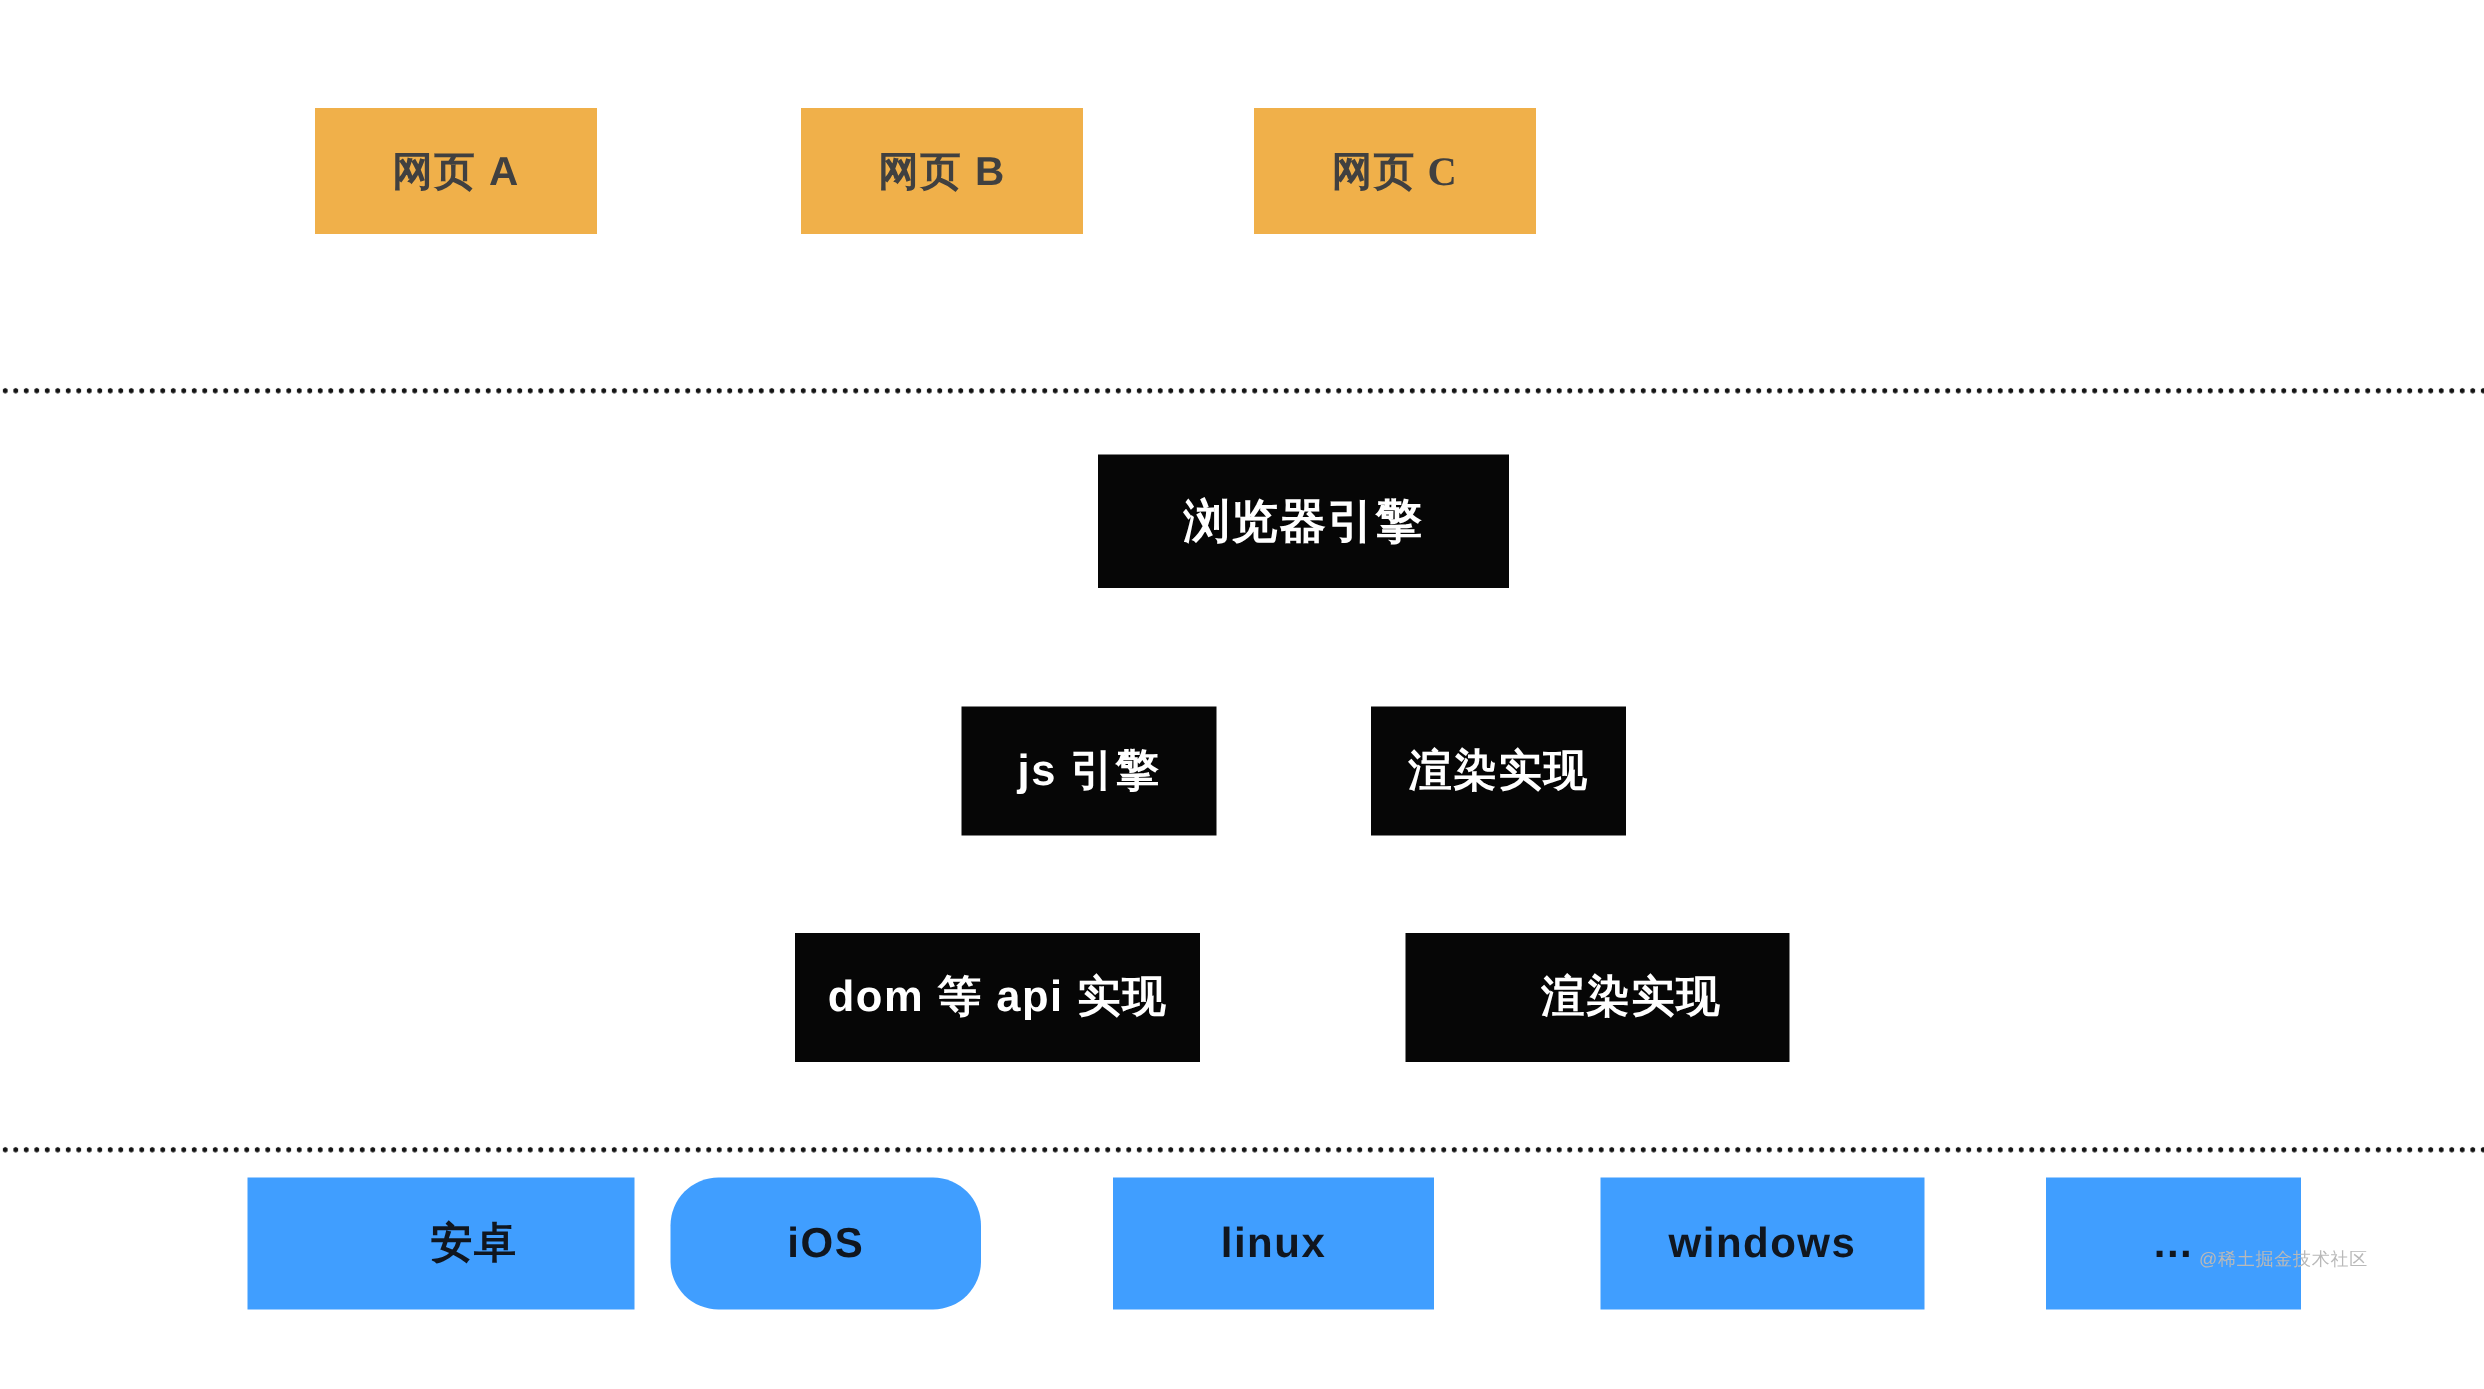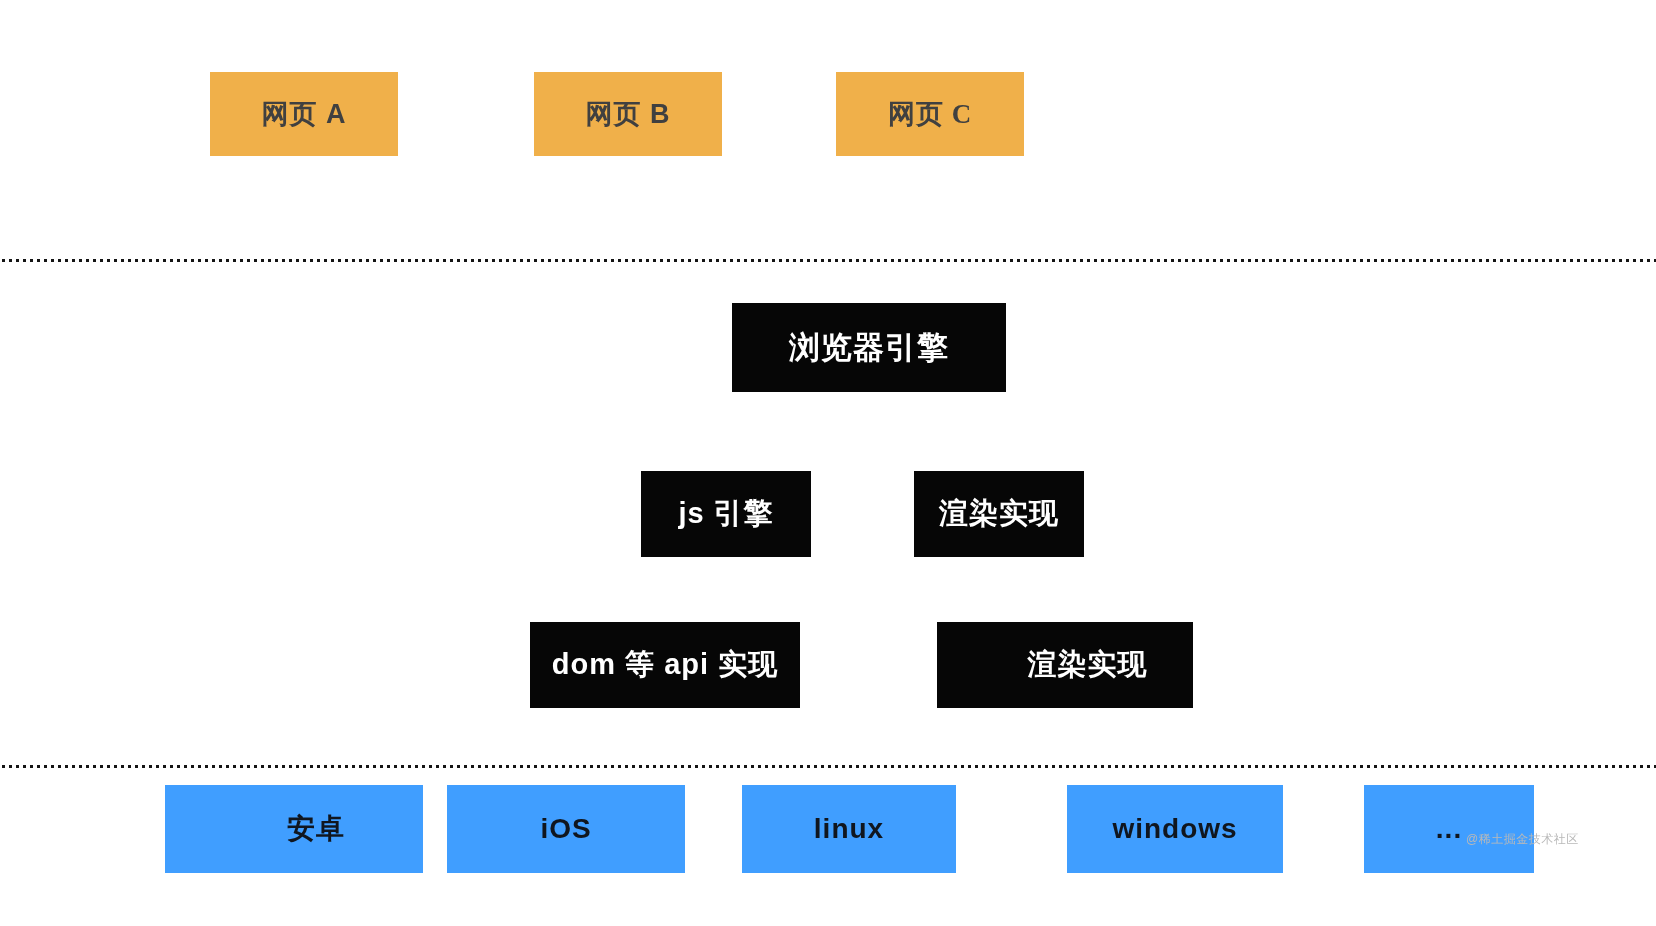--- a/index.html
+++ b/index.html
@@ -36,21 +36,21 @@
 
   
   .browser-engine{left:732px;top:303px;width:274px;height:89px;font-size:31px;}
   .js-engine{left:641px;top:471px;width:170px;height:86px;font-size:29px;}
   .render-engine{left:914px;top:471px;width:170px;height:86px;font-size:29px;}
   .dom-api{left:530px;top:622px;width:270px;height:86px;font-size:29px;}
   .render-impl{left:937px;top:622px;width:211px;height:86px;font-size:29px;padding-left:45px;}
 
   
   .plat-android{left:165px;top:785px;width:214px;height:88px;padding-left:44px;}
-  .plat-ios{left:447px;top:785px;width:238px;height:88px;}
+  .plat-ios{left:447px;top:785px;width:207px;height:88px;border-radius:32px;}
   .plat-linux{left:742px;top:785px;width:214px;height:88px;}
   .plat-windows{left:1067px;top:785px;width:216px;height:88px;}
   .plat-more{left:1364px;top:785px;width:170px;height:88px;}
 
   .watermark{
     position:absolute;left:1466px;top:831px;width:170px;
     color:var(--watermark,#B9B9B9);font-size:12px;letter-spacing:0.5px;
     white-space:nowrap;
   }
 </style>

